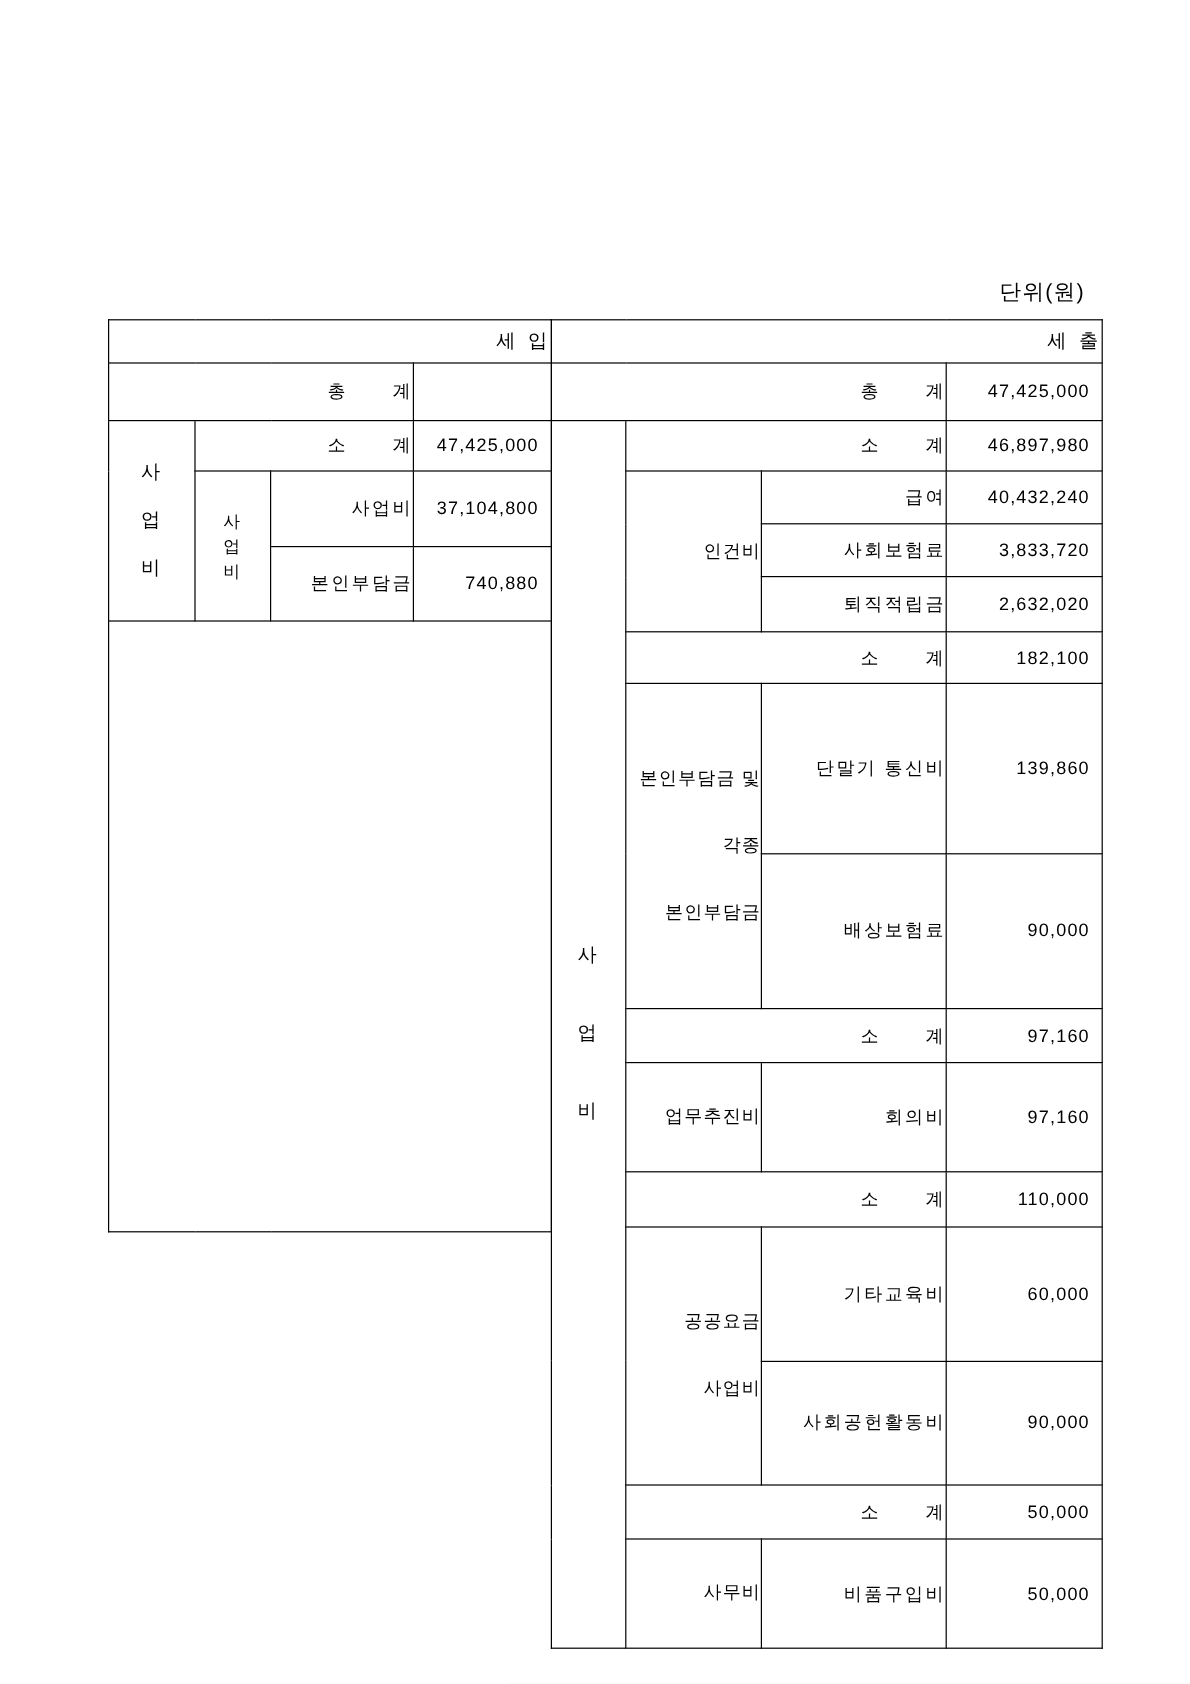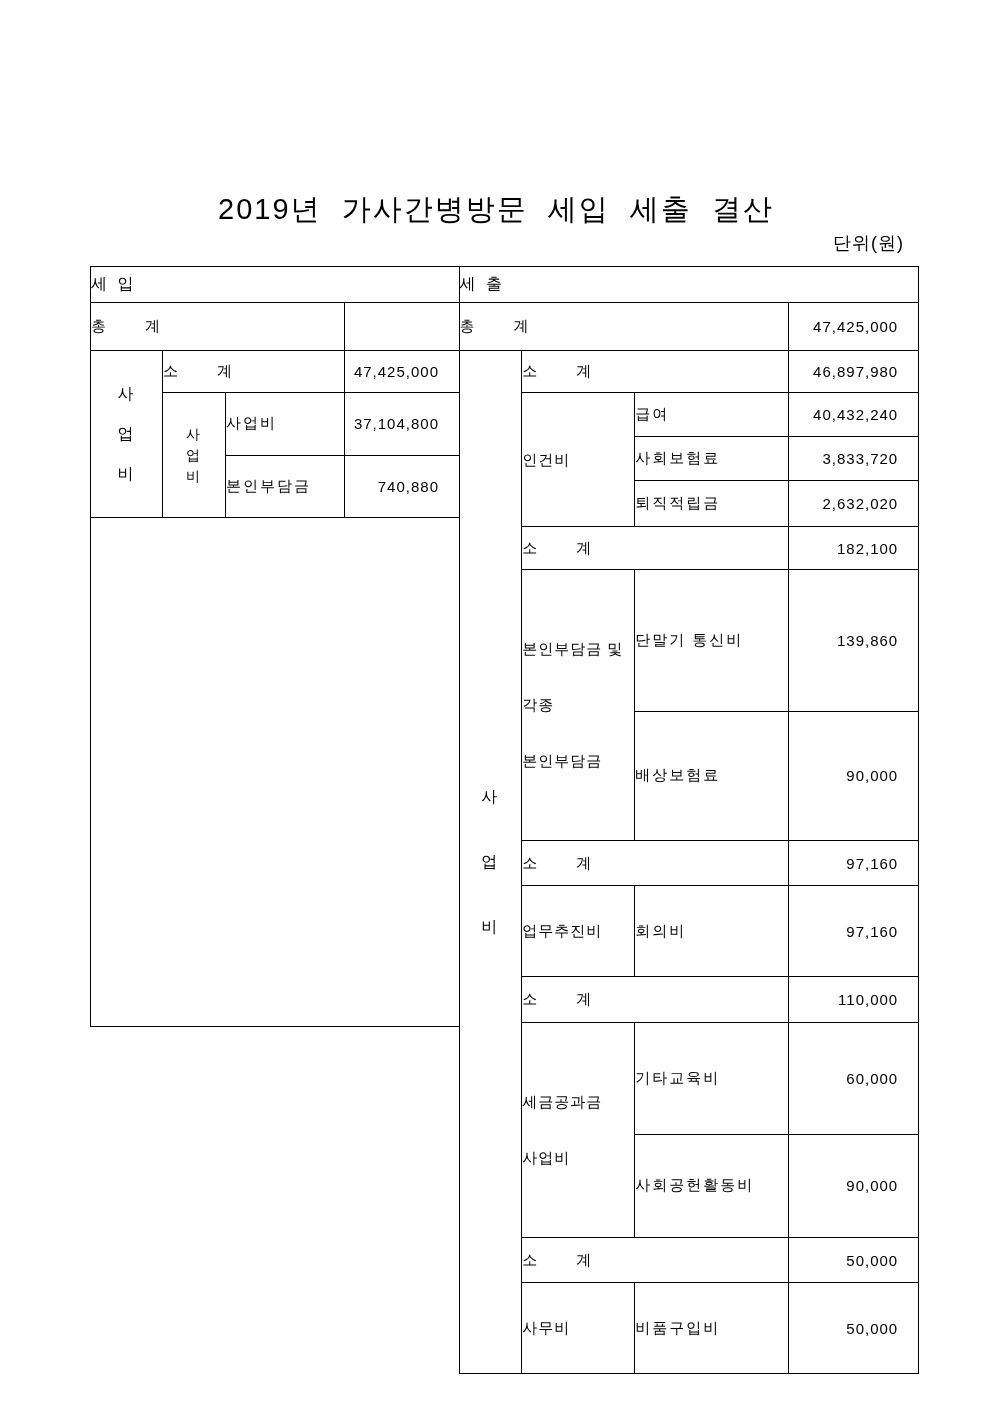--- a/index.html
+++ b/index.html
@@ -39,29 +39,29 @@
   }
   table {
     border-collapse: collapse;
     table-layout: fixed;
   }
   table.right-tbl { margin-left: -1.5px; }
   td {
     border: 1.5px solid #000;
     padding: 0;
     font-size: 15px;
-    text-align: left;
+    text-align: right;
     vertical-align: middle;
     letter-spacing: 2px;
     white-space: pre;
     overflow: hidden;
   }
   td.val {
     text-align: right;
-    padding-right: 20px;
+    padding-right: 10px;
     letter-spacing: 1px;
   }
   td.head { font-size: 16px; letter-spacing: 3px; }
   td.empty-cell { background: #fff; }
   .vstack {
     display: flex;
     flex-direction: column;
     align-items: center;
     justify-content: center;
   }
@@ -69,21 +69,20 @@
   .v-rev-outer { gap: 24px; font-size: 16px; }
   .v-rev-inner { gap: 7px; font-size: 14px; }
   .v-exp-outer { gap: 49px; font-size: 16px; }
   .multiline span { display: block; line-height: 22px; letter-spacing: 1px; }
 </style>
 </head>
 <body>
 
 <div class="page">
 
-  <div class="doc-title">2019년  가사간병방문  세입  세출  결산</div>
   <div class="unit-label">단위(원)</div>
 
   <div class="table-wrap">
 
     <table class="left-tbl">
       <colgroup>
           <col style="width:72px">
           <col style="width:63px">
           <col style="width:119px">
           <col style="width:115px">
@@ -203,21 +202,21 @@
         <td class="val">97,160</td>
       </tr>
 
       <tr style="height:46px">
         <td colspan="2">소      계</td>
         <td class="val">110,000</td>
       </tr>
       <tr style="height:52px">
         <td rowspan="2">
           <div class="multiline">
-            <span>세금공과금</span>
+            <span>공공요금</span>
             <span>사업비</span>
           </div>
         </td>
         <td>기타교육비</td>
         <td class="val">60,000</td>
       </tr>
       <tr style="height:48px">
         <td>사회공헌활동비</td>
         <td class="val">90,000</td>
       </tr>

